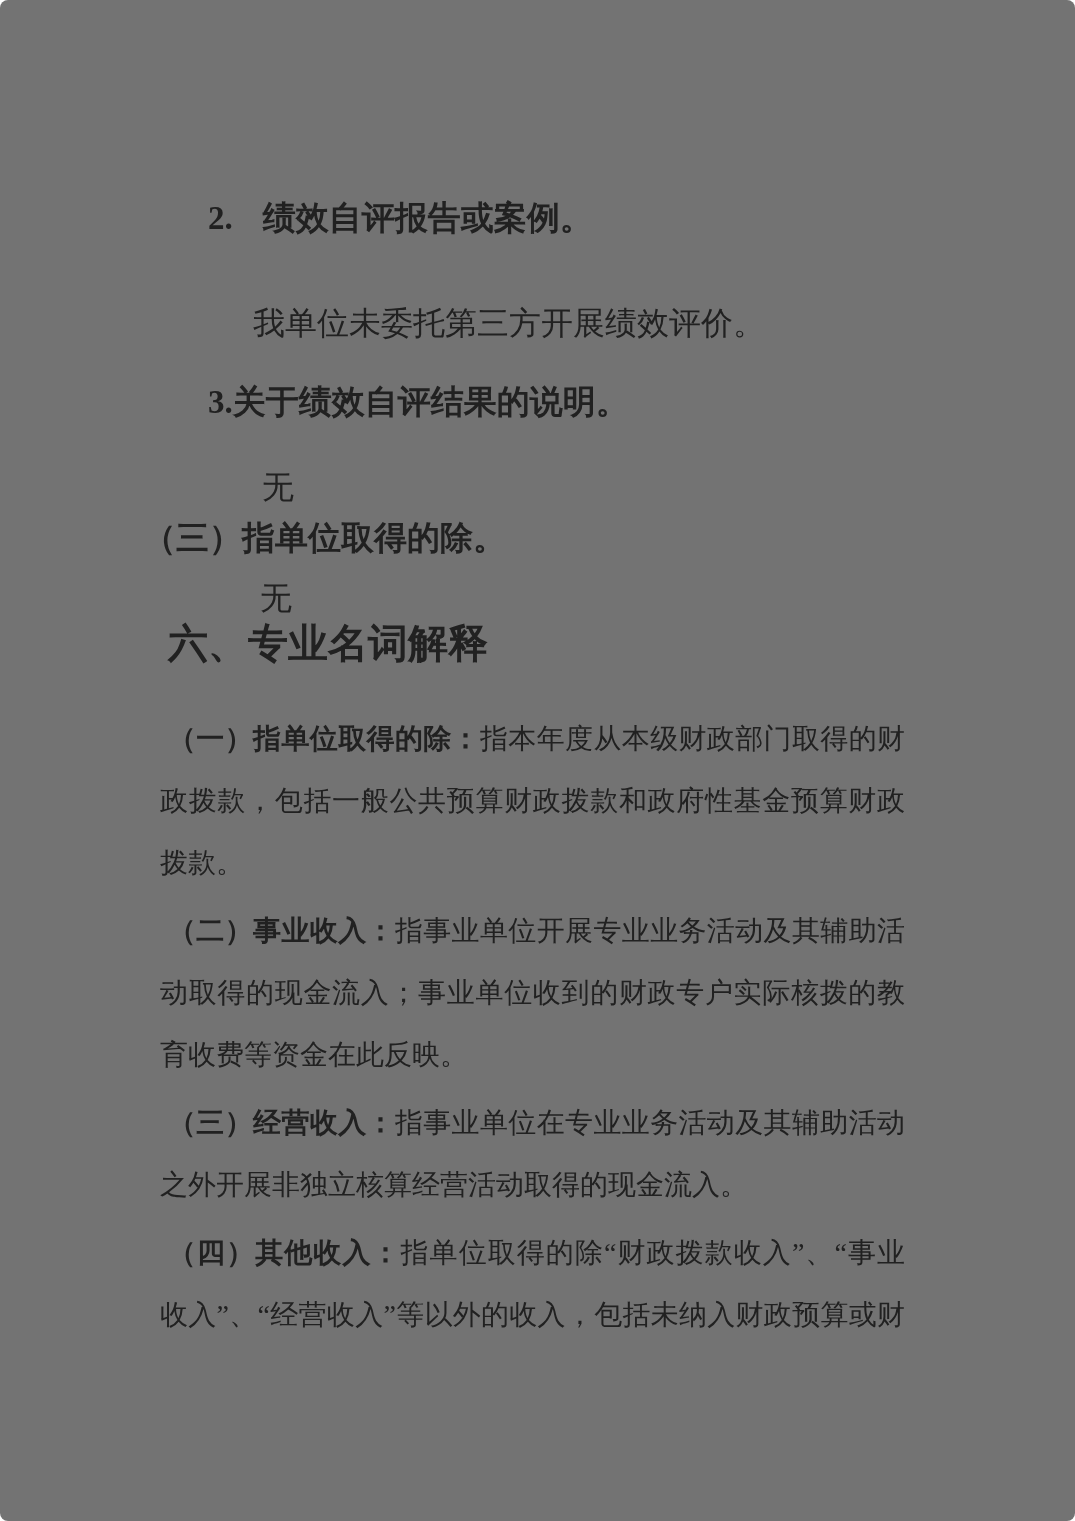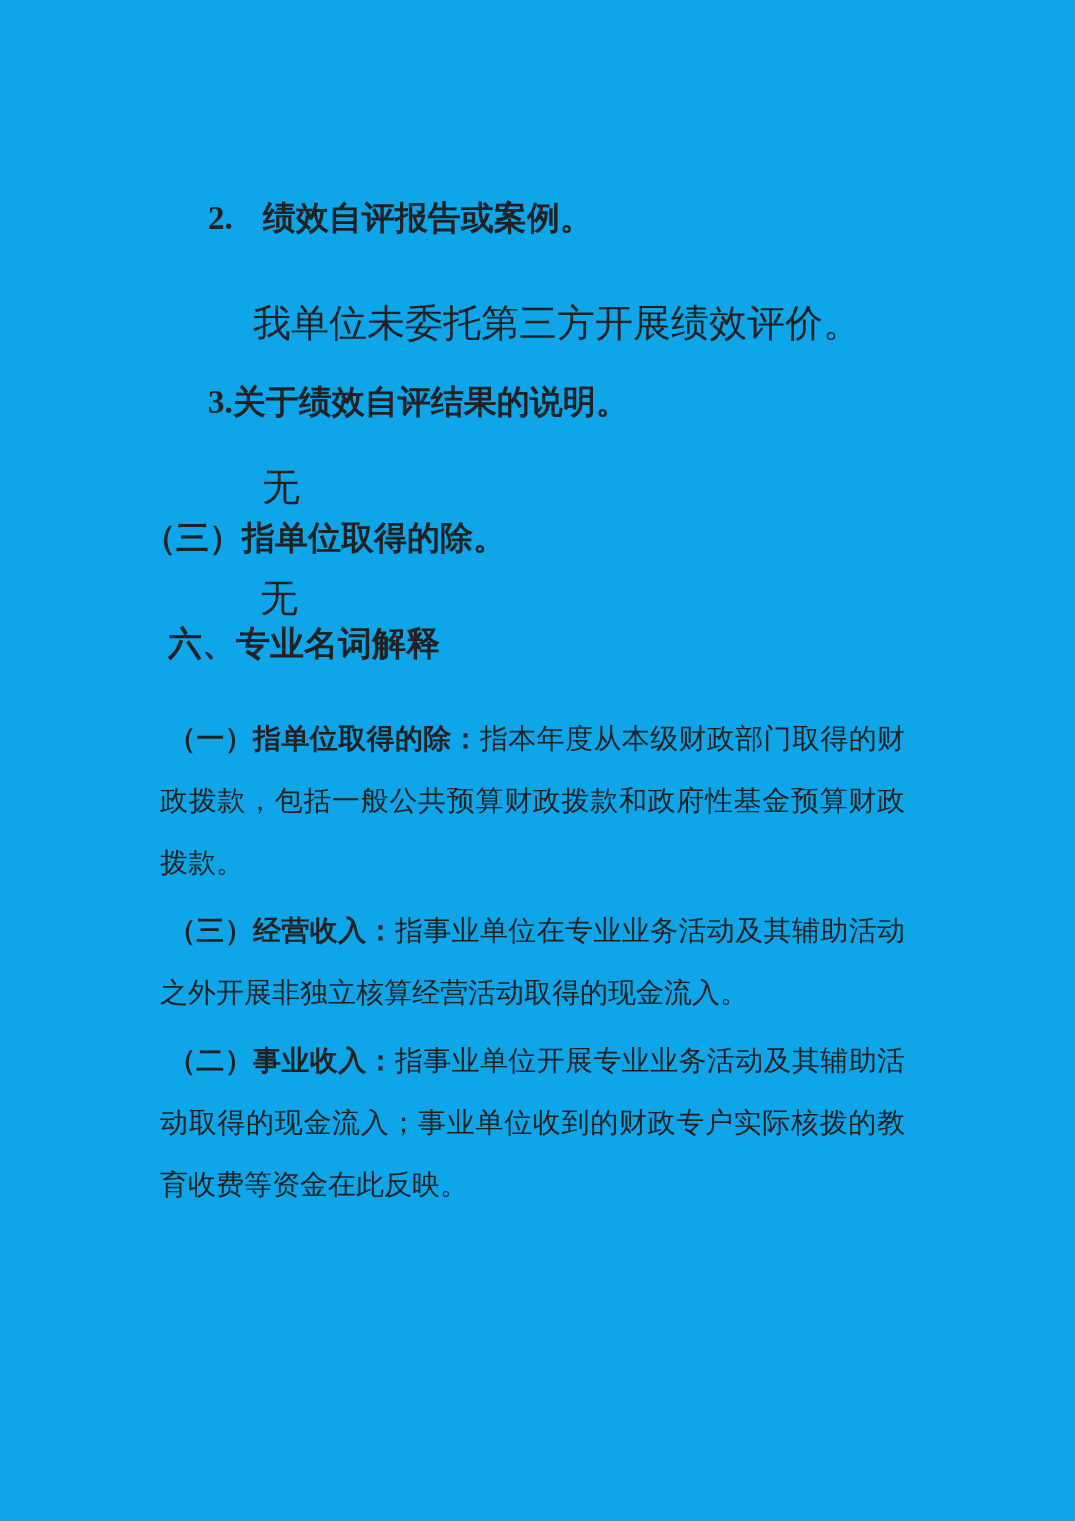--- a/index.html
+++ b/index.html
@@ -4,55 +4,56 @@
 <style>
   html, body {
     margin: 0;
     padding: 0;
     background: #ffffff;
   }
   .page {
     position: relative;
     width: 1075px;
     height: 1521px;
-    background: #0ea5e9;
+    background: #737373;
     color: #212121;
     overflow: hidden;
     font-family: "Liberation Serif", "DejaVu Serif", serif;
+    border-radius: 8px;
   }
   .content {
     padding: 198px 170px 0 160px; 
   }
   
   .h-kai {
     margin: 0;
     font-weight: bold;
     font-size: 33px;
     line-height: 40px;
     font-family: "Liberation Serif", "DejaVu Serif", serif;
     white-space: nowrap;
   }
   .h-self-eval-report { margin-left: 48px; }
   .h-num { display: inline-block; margin-right: 30px; }
   .p-kai {
     margin: 0;
-    font-size: 38px;
+    font-size: 32px;
     line-height: 40px;
     white-space: nowrap;
   }
   .p-no-third-party { margin-top: 65px; margin-left: 93px; }
   .h-self-eval-note { margin-top: 39px; margin-left: 48px; }
   .p-none-1 { margin-top: 47px; margin-left: 102px; line-height: 36px; }
   .h-key-eval { margin-top: 12px; margin-left: -17px; line-height: 42px; }
   .p-none-2 { margin-top: 21px; margin-left: 100px; line-height: 36px; }
   
   .h-hei {
     margin: 4px 0 0 8px;
     font-weight: bold;
-    font-size: 34px;
+    font-size: 40px;
     line-height: 46px;
     font-family: "Liberation Sans", "DejaVu Sans", sans-serif;
     white-space: nowrap;
   }
   
   .glossary p {
     margin: 6px 0 0 0;
     font-size: 28px;
     line-height: 62px;
     text-align: justify;
@@ -88,21 +89,24 @@
 
     <p class="p-kai p-none-2">无</p>
 
     <h2 class="h-hei">六、专业名词解释</h2>
 
     <div class="glossary">
       <p class="first">
         <span class="term">（一）指单位取得的除：</span><span>指本年度从本级财政部门取得的财政拨款，包括一般公共预算财政拨款和政府性基金预算财政拨款。</span>
       </p>
       <p>
+        <span class="term">（二）事业收入：</span><span>指事业单位开展专业业务活动及其辅助活动取得的现金流入；事业单位收到的财政专户实际核拨的教育收费等资金在此反映。</span>
+      </p>
+      <p>
         <span class="term">（三）经营收入：</span><span>指事业单位在专业业务活动及其辅助活动之外开展非独立核算经营活动取得的现金流入。</span>
       </p>
-      <p>
-        <span class="term">（二）事业收入：</span><span>指事业单位开展专业业务活动及其辅助活动取得的现金流入；事业单位收到的财政专户实际核拨的教育收费等资金在此反映。</span>
+      <p class="open-ended">
+        <span class="term">（四）其他收入：</span><span>指单位取得的除“财政拨款收入”、“事业收入”、“经营收入”等以外的收入，包括未纳入财政预算或财</span>
       </p>
     </div>
 
   </div>
 </div>
 
 </body></html>

